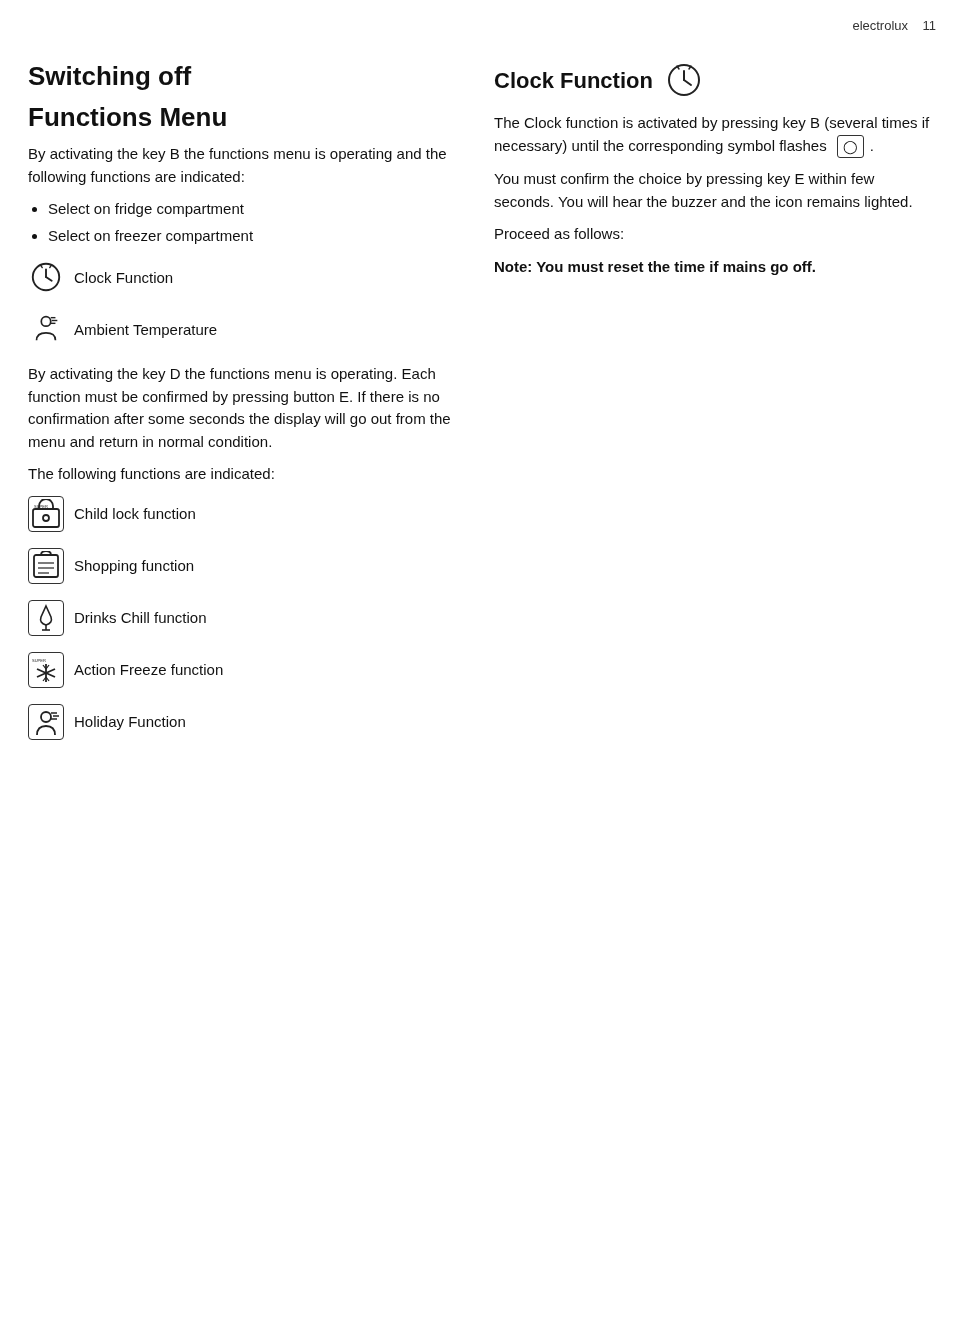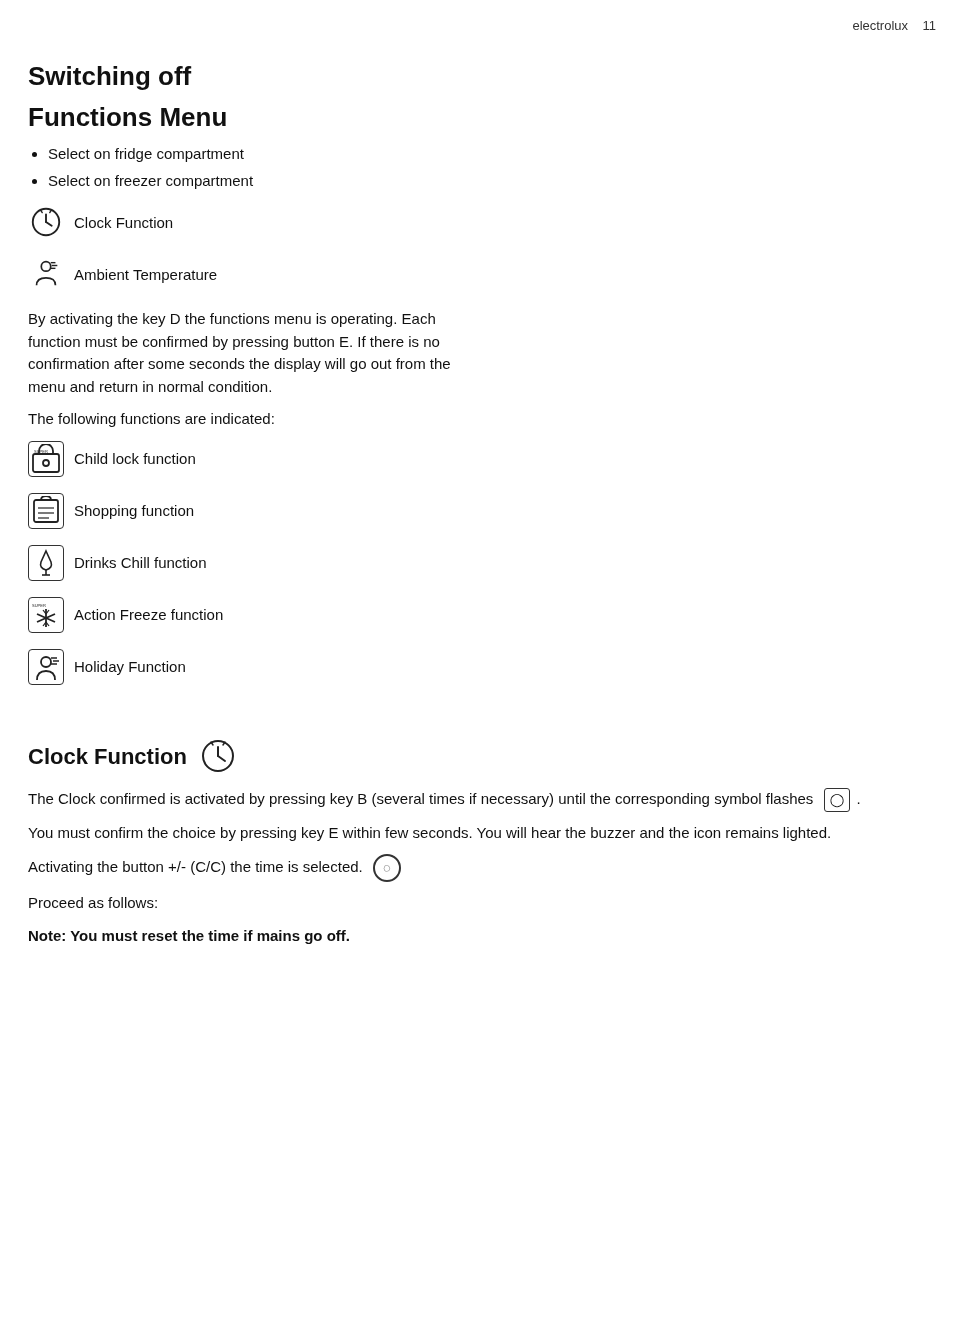--- a/index.html
+++ b/index.html
@@ -16,21 +16,20 @@
     .page-header {
       text-align: right;
       padding: 18px 24px 10px 0;
       font-size: 13px;
       color: #333;
       border-bottom: none;
     }
 
     .content-wrapper {
       display: flex;
-      flex-direction: column;
       padding: 18px 28px 28px 28px;
       gap: 36px;
     }
 
     .left-col {
       flex: 0 0 430px;
       max-width: 430px;
     }
 
     .right-col {
@@ -153,20 +152,21 @@
   <span>11</span>
 </div>
 
 <div class="content-wrapper">
 
   <div class="left-col">
 
     <h1 class="section-title">Switching off</h1>
 
     <h1 class="section-title">Functions Menu</h1>
+    <p class="body-text">By activating the key B the functions menu is operating and  the following functions are indicated:</p>
 
     <ul class="bullet-list">
       <li>
         <span>Select on fridge compartment</span>
       </li>
       <li>
         <span>Select on freezer compartment</span>
       </li>
     </ul>
 
@@ -289,32 +289,28 @@
           <circle cx="19" cy="19" r="15" stroke="#222" stroke-width="2"></circle>
           <line x1="19" y1="10" x2="19" y2="19" stroke="#222" stroke-width="2" stroke-linecap="round"></line>
           <line x1="19" y1="19" x2="26" y2="24" stroke="#222" stroke-width="2" stroke-linecap="round"></line>
           <line x1="12" y1="5" x2="14" y2="8" stroke="#222" stroke-width="1.5" stroke-linecap="round"></line>
           <line x1="26" y1="5" x2="24" y2="8" stroke="#222" stroke-width="1.5" stroke-linecap="round"></line>
         </svg>
       </span>
     </div>
 
     <p class="body-text">
-      <span>The Clock confirmed is activated by pressing key B (several times if necessary) until the corresponding symbol flashes</span>
+      <span>The Clock function is activated by pressing key B (several times if necessary) until the corresponding symbol flashes</span>
       <span>
         &nbsp;<span class="symbol-inline">◯</span>&nbsp;.
       </span>
     </p>
 
     <p class="body-text">You must confirm the choice by pressing key E within few seconds. You will hear the buzzer and the icon remains lighted.</p>
 
-    <p class="body-text">
-      <span>Activating the button +/- (C/C)  the time is selected.</span>
-      &nbsp;<span class="dial-icon">◌</span>
-    </p>
 
     <p class="body-text">Proceed as follows:</p>
 
 
     <p class="body-text">
       <span class="note-bold">Note: You must reset the time if mains go off.</span>
     </p>
 
   </div>
 

